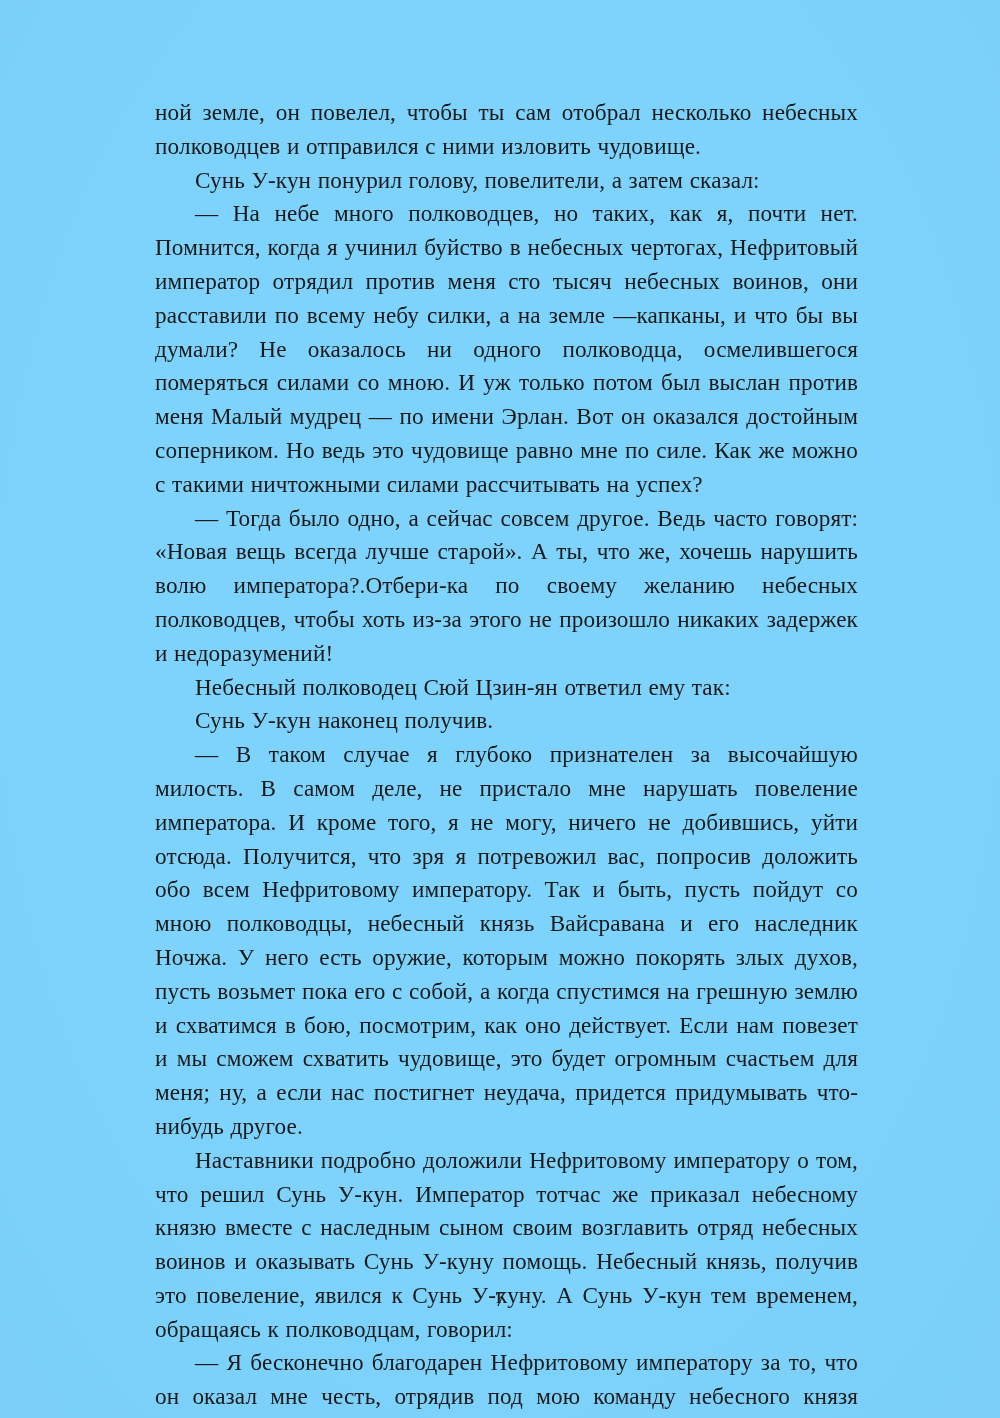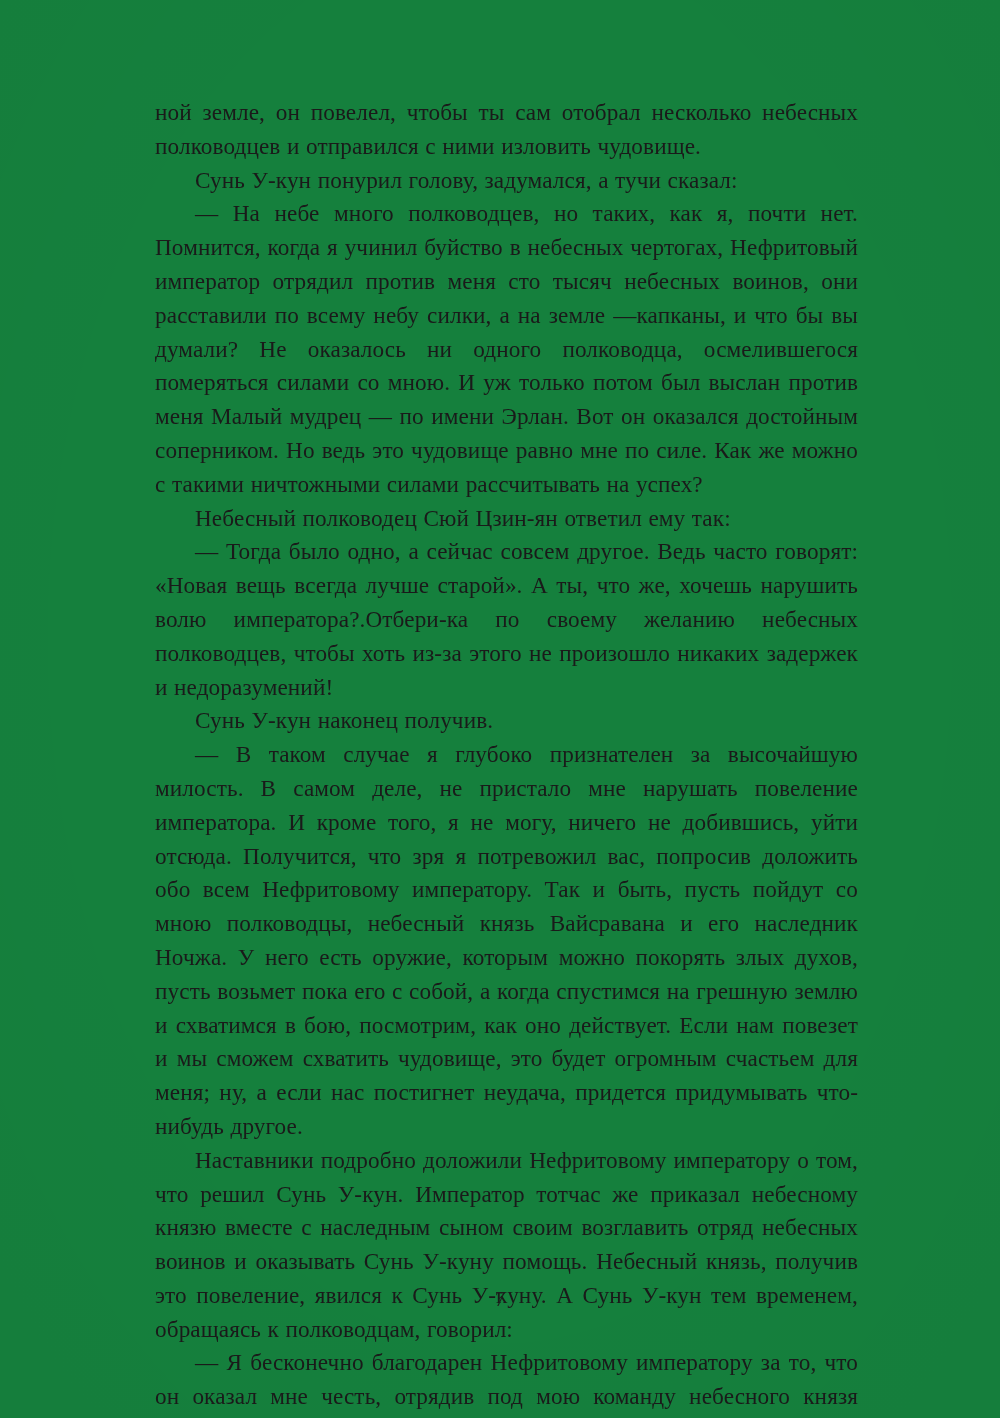--- a/index.html
+++ b/index.html
@@ -13,21 +13,21 @@
     background: #fdfdfd;
     font-family: "Liberation Serif", "DejaVu Serif", serif;
     color: #1a1a1a;
     overflow: hidden;
     position: relative;
   }
 
   .page {
     position: absolute;
     inset: 0;
-    background: #15803d;
+    background: #7dd3fc;
   }
 
   
   .page::before {
     content: "";
     position: absolute;
     inset: 0;
     background:
       radial-gradient(ellipse at 50% 45%, rgba(255,255,255,0) 55%, rgba(0,0,0,0.018) 100%);
     pointer-events: none;
@@ -69,24 +69,24 @@
     font-family: "Liberation Serif", "DejaVu Serif", serif;
   }
 </style>
 </head>
 <body>
 
 <div class="page">
 
   <div class="text-column">
     <p class="para continuation">ной земле, он повелел, чтобы ты сам отобрал несколько небесных полководцев и отправился с ними изловить чудовище.</p>
-    <p class="para">Сунь У-кун понурил голову, задумался, а тучи сказал:</p>
+    <p class="para">Сунь У-кун понурил голову, повелители, а затем сказал:</p>
     <p class="para">— На небе много полководцев, но таких, как я, почти нет. Помнится, когда я учинил буйство в небесных чертогах, Нефритовый император отрядил против меня сто тысяч небесных воинов, они расставили по всему небу силки, а на земле —капканы, и что бы вы думали? Не оказалось ни одного полководца, осмелившегося померяться силами со мною. И уж только потом был выслан против меня Малый мудрец — по имени Эрлан. Вот он оказался достойным соперником. Но ведь это чудовище равно мне по силе. Как же можно с такими ничтожными силами рассчитывать на успех?</p>
+    <p class="para">— Тогда было одно, а сейчас совсем другое. Ведь часто говорят: «Новая вещь всегда лучше старой». А ты, что же, хочешь нарушить волю императора?.Отбери-ка по своему желанию небесных полководцев, чтобы хоть из-за этого не произошло никаких задержек и недоразумений!</p>
     <p class="para">Небесный полководец Сюй Цзин-ян ответил ему так:</p>
-    <p class="para">— Тогда было одно, а сейчас совсем другое. Ведь часто говорят: «Новая вещь всегда лучше старой». А ты, что же, хочешь нарушить волю императора?.Отбери-ка по своему желанию небесных полководцев, чтобы хоть из-за этого не произошло никаких задержек и недоразумений!</p>
     <p class="para">Сунь У-кун наконец получив.</p>
     <p class="para">— В таком случае я глубоко признателен за высочайшую милость. В самом деле, не пристало мне нарушать повеление императора. И кроме того, я не могу, ничего не добившись, уйти отсюда. Получится, что зря я потревожил вас, попросив доложить обо всем Нефритовому императору. Так и быть, пусть пойдут со мною полководцы, небесный князь Вайсравана и его наследник Ночжа. У него есть оружие, которым можно покорять злых духов, пусть возьмет пока его с собой, а когда спустимся на грешную землю и схватимся в бою, посмотрим, как оно действует. Если нам повезет и мы сможем схватить чудовище, это будет огромным счастьем для меня; ну, а если нас постигнет неудача, придется придумывать что-нибудь другое.</p>
     <p class="para">Наставники подробно доложили Нефритовому императору о том, что решил Сунь У-кун. Император тотчас же приказал небесному князю вместе с наследным сыном своим возглавить отряд небесных воинов и оказывать Сунь У-куну помощь. Небесный князь, получив это повеление, явился к Сунь У-куну. А Сунь У-кун тем временем, обращаясь к полководцам, говорил:</p>
     <p class="para">— Я бесконечно благодарен Нефритовому императору за то, что он оказал мне честь, отрядив под мою команду небесного князя Вайсравану. Но есть еще дело, о котором я буду просить его небесное величество побеспокоиться. Мне необходима будет помощь двух повелителей Грома и Молний. Когда небесный князь вступит в бой, нужно, чтобы повелители Грома и Молний находились по краям тучи и метнули громовые заряды, которые поразят чудовище насмерть, пригвоздив его над воротами пещеры. Ничего лучше, мне кажется, не придумаешь.</p>
 
   </div>
 
   <div class="folio">7</div>
 
 </div>

